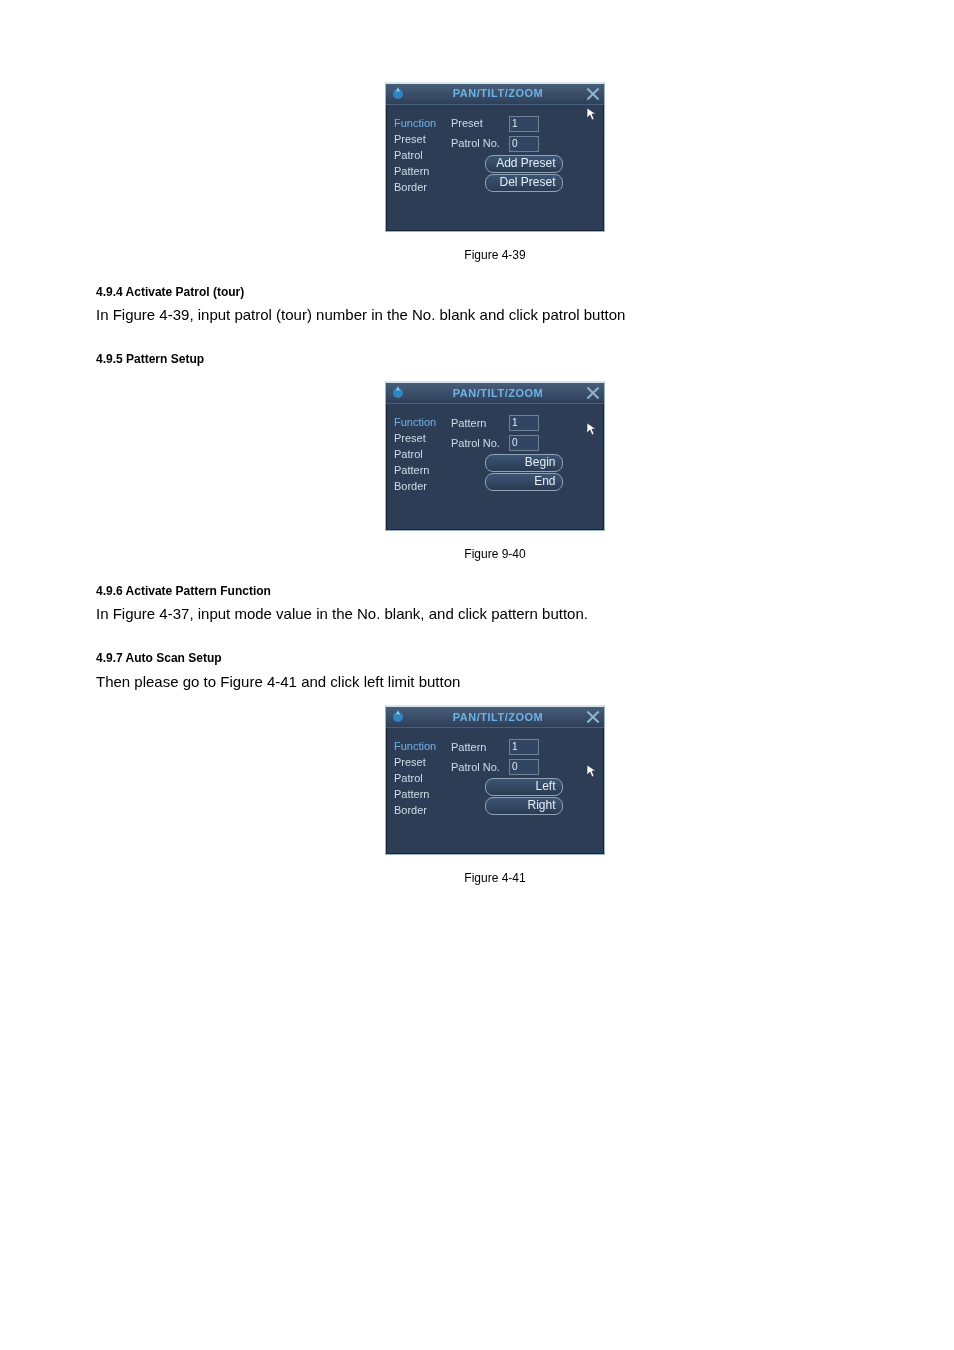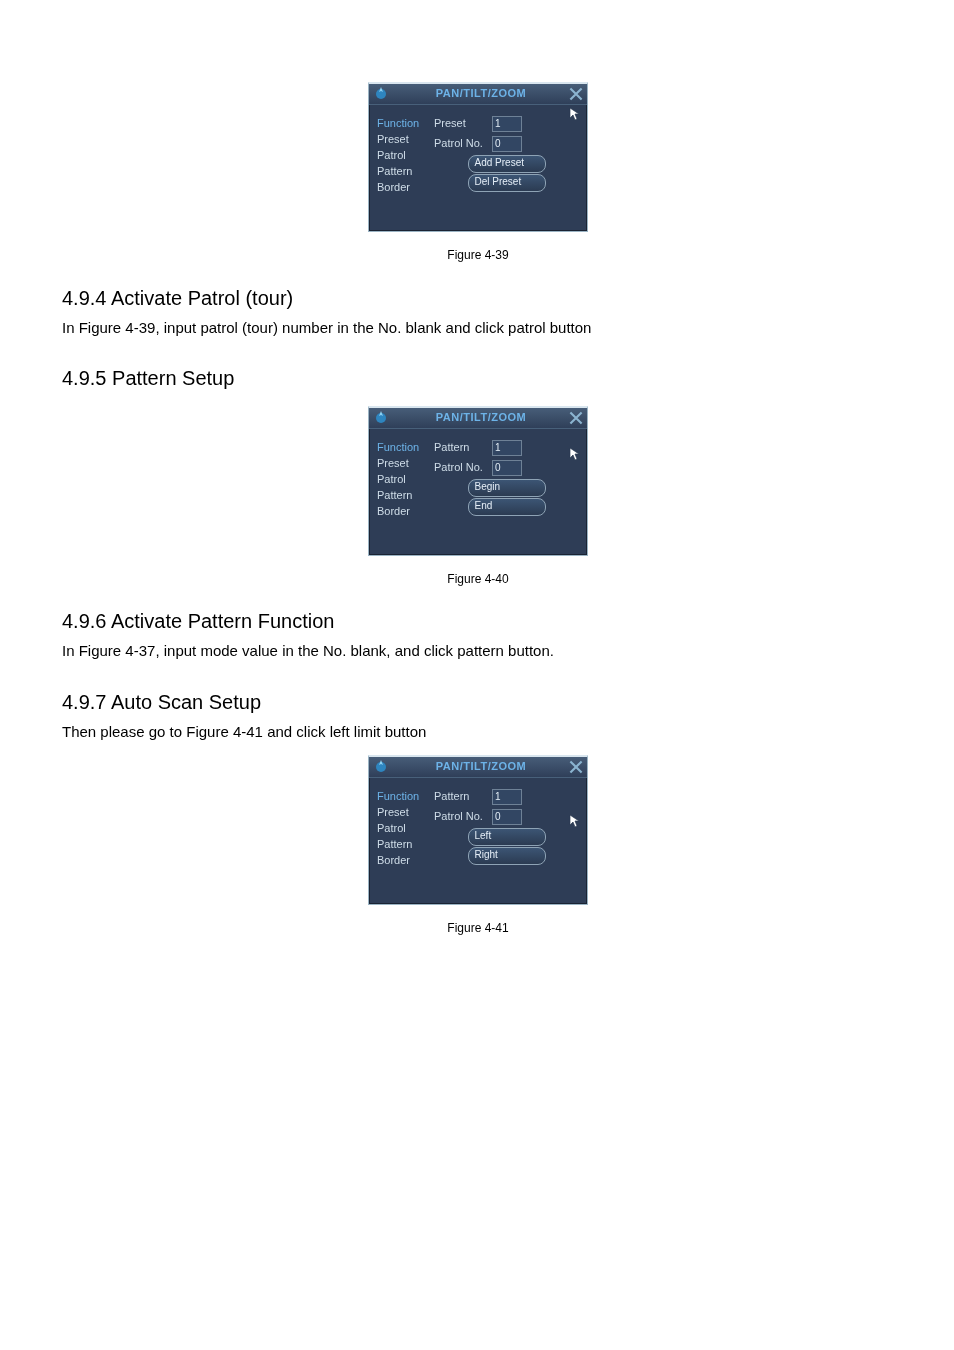--- a/index.html
+++ b/index.html
@@ -8,38 +8,38 @@
     background: #fff;
     font-family: Arial, Helvetica, sans-serif;
     color: #000;
     font-size: 15px;
     line-height: 1.55;
   }
   .page {
     width: 954px;
     min-height: 1350px;
     position: relative;
-    padding: 70px 60px 60px 62px;
+    padding: 70px 60px 60px 96px;
     box-sizing: border-box;
   }
   .figure-wrap {
     display: flex;
     justify-content: center;
     margin-top: 12px;
     margin-bottom: 6px;
   }
   .fig-caption {
     text-align: center;
     font-size: 12px;
     margin-top: 14px;
     margin-bottom: 18px;
   }
   .section-heading {
-    font-weight: normal;
-    font-size: 20px;
+    font-weight: bold;
+    font-size: 12px;
     margin-top: 10px;
     margin-bottom: 2px;
   }
   .body-text {
     margin: 0 0 2px 0;
   }
   .spacer-sm { height: 12px; }
   
   .dlg {
     width: 218px;
@@ -121,22 +121,22 @@
   .dlg-btn-row {
     display:flex; justify-content:center; margin-top:1px; margin-bottom:1px;
   }
   .dlg-btn {
     min-width: 64px;
     height: 16px;
     border: 1px solid #8ea3b5;
     border-radius: 8px;
     background: linear-gradient(#3c5574,#2b3b52);
     color: #e5eef7;
-    font-size: 10px;
-    text-align: left;
+    font-size: 12px;
+    text-align: right;
     line-height: 14px;
     padding: 0 6px;
     cursor: pointer;
   }
   .cursor-icon {
     position: absolute;
     color:#f5f9fc;
     width:12px; height:14px;
   }
   .cursor-icon svg { width:12px; height:14px; }
@@ -242,21 +242,21 @@
         <div class="dlg-btn-row">
               <div class="dlg-btn">Begin</div>
             </div>
         <div class="dlg-btn-row">
               <div class="dlg-btn">End</div>
             </div>
       </div>
     </div>
   </div>
 </div>
-<div class="fig-caption">Figure 4-40</div>
+<div class="fig-caption">Figure 9-40</div>
 
 <div class="section-heading">4.9.6 Activate Pattern Function</div>
 <p class="body-text">In Figure 4-37, input mode value in the No. blank, and click pattern button.</p>
 <div class="spacer-sm"></div>
 
 <div class="section-heading">4.9.7 Auto Scan Setup</div>
 <p class="body-text">Then please go to Figure 4-41 and click left limit button</p>
 
 <div class="figure-wrap">
   <div class="dlg">

